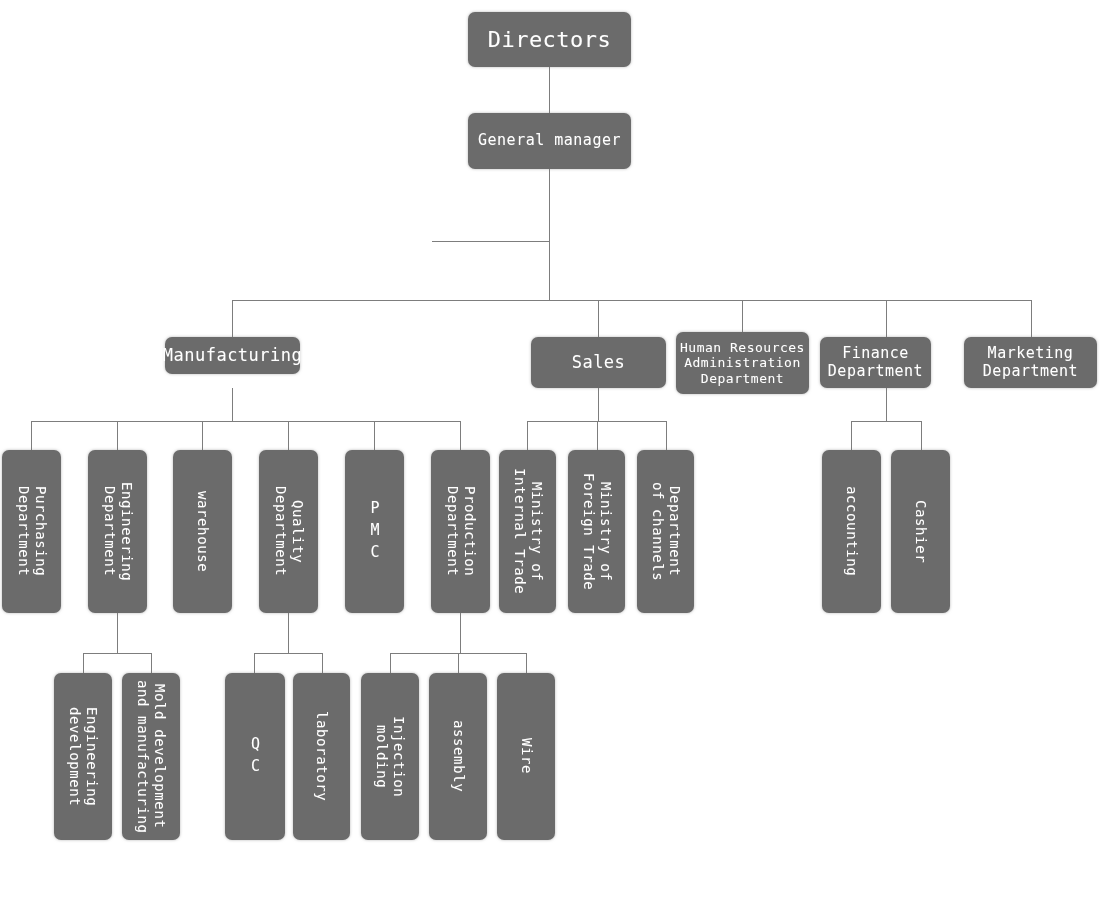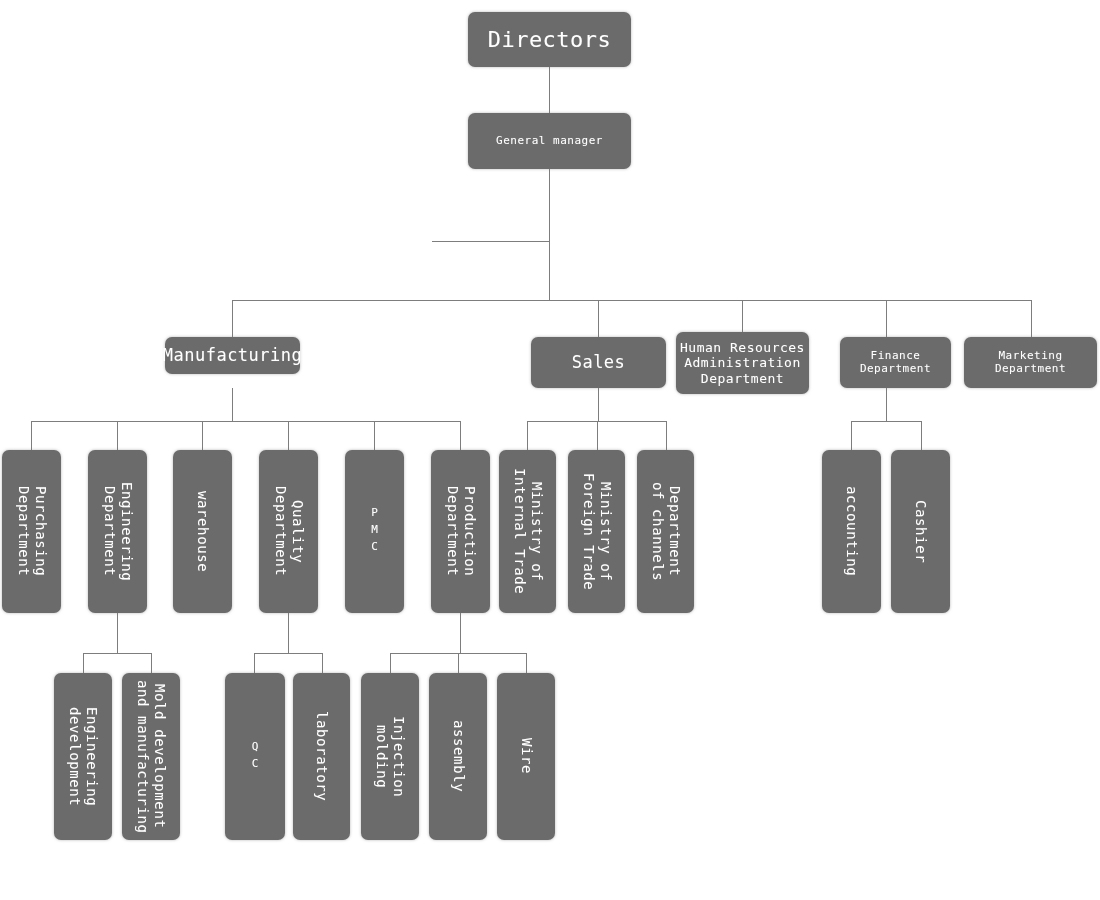--- a/index.html
+++ b/index.html
@@ -65,21 +65,21 @@
   .node.stack-text .label {
     writing-mode: vertical-rl;
     text-orientation: upright;
     white-space: pre-line;
     letter-spacing: 4px;
     line-height: 1.0;
   }
 
   .fs-22 { font-size: 22px; }
   .fs-17 { font-size: 17px; }
-  .fs-15 { font-size: 11px; }
+  .fs-15 { font-size: 15px; }
   .fs-14 { font-size: 14px; }
   .fs-13 { font-size: 13px; }
 </style>
 </head>
 <body>
 
 <div id="chart-root">
 
   <div class="conn v" style="left:549px; top:67px; height:46px;"></div>
 
@@ -147,21 +147,21 @@
   <div class="node h-text fs-17" style="left:531px; top:337px; width:135px; height:51px;">
     <span class="label">Sales</span>
   </div>
 
   <div class="node h-text fs-13" style="left:676px; top:332px; width:133px; height:62px;">
     <span class="label">Human Resources
 Administration
 Department</span>
   </div>
 
-  <div class="node h-text fs-15" style="left:820px; top:337px; width:111px; height:51px;margin-left:20px;">
+  <div class="node h-text fs-15" style="left:820px; top:337px; width:111px; height:51px;">
     <span class="label">Finance
 Department</span>
   </div>
 
   <div class="node h-text fs-15" style="left:964px; top:337px; width:133px; height:51px;">
     <span class="label">Marketing
 Department</span>
   </div>
 
   <div class="node v-text fs-14" style="left:2px; top:450px; width:59px; height:163px;">

